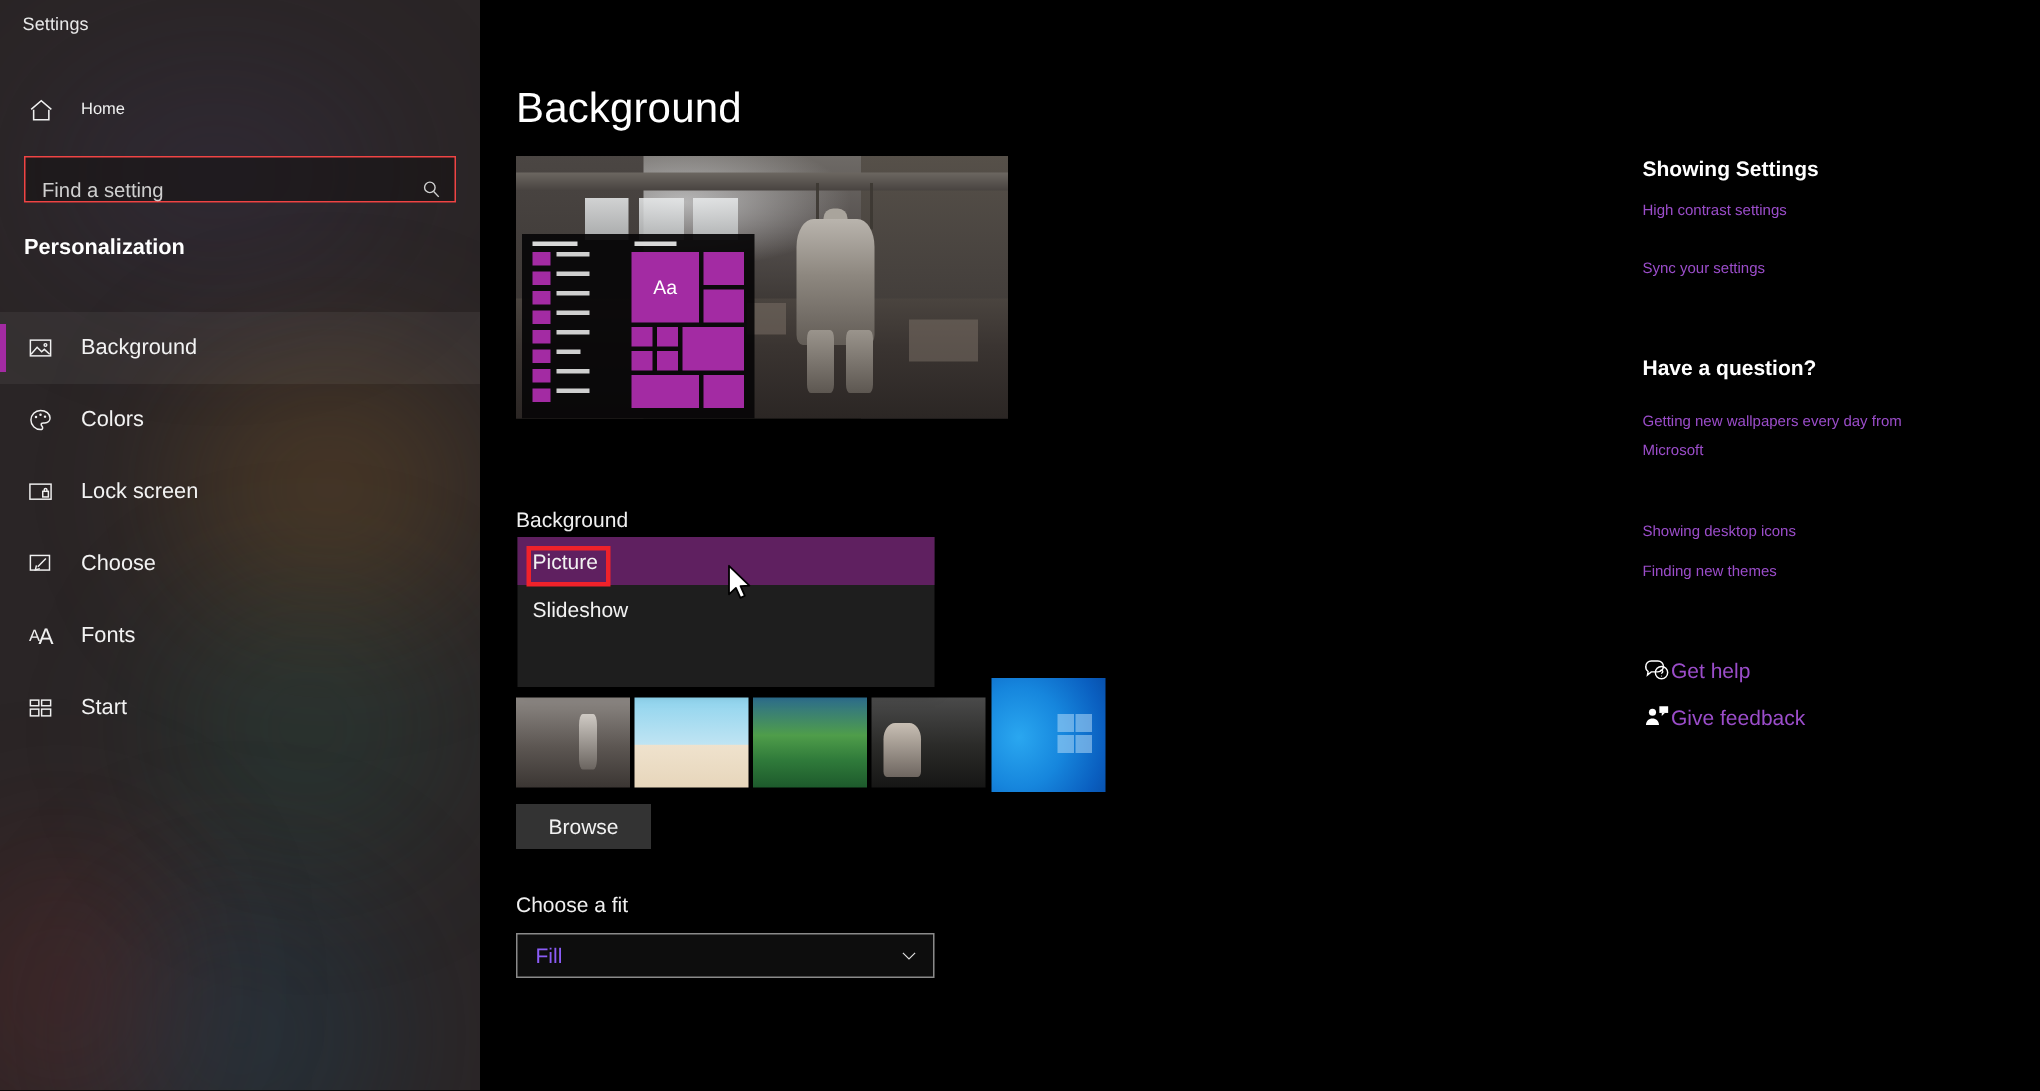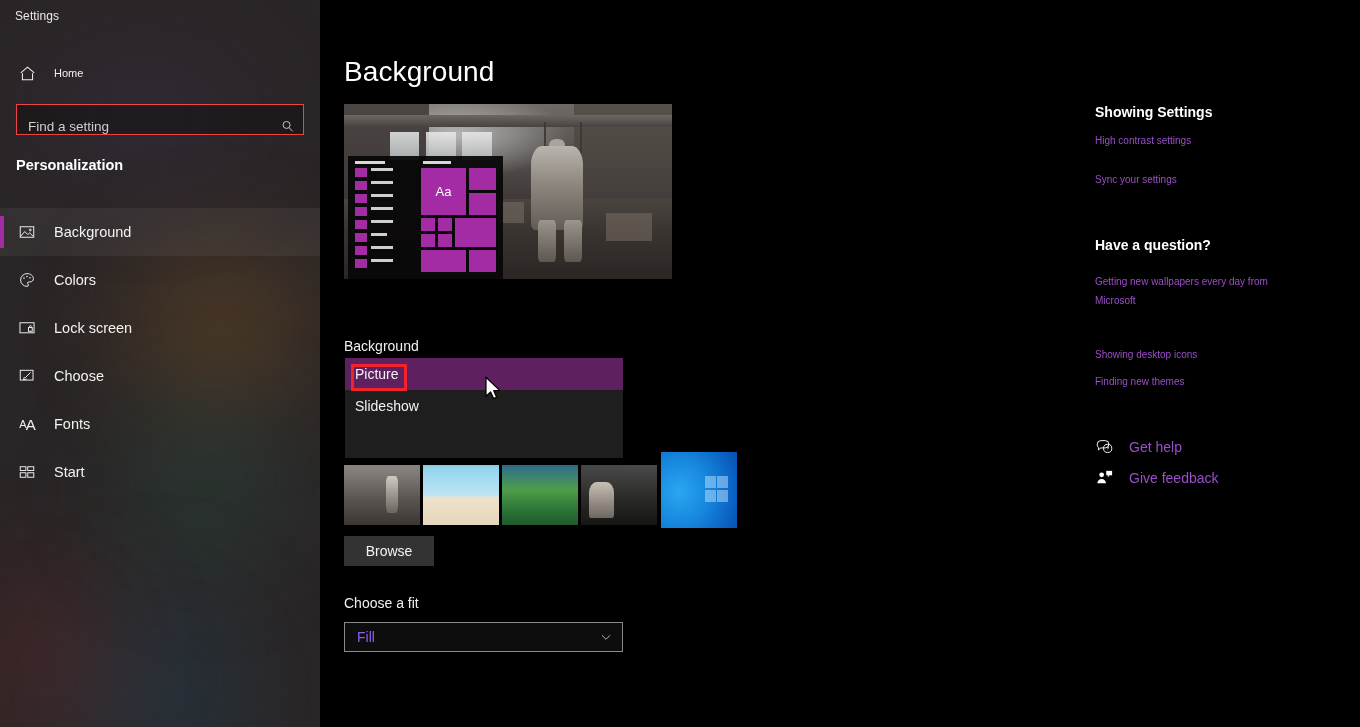--- a/index.html
+++ b/index.html
@@ -191,21 +191,21 @@
     position: absolute; left: 24px; top: 622px; width: 279px; height: 30px;
     border: 1px solid #8a8a8a; background: #0d0d0d;
     display: flex; align-items: center; padding: 0 9px 0 12px;
   }
   #fit-select .val { flex: 1; font-size: 14px; color: #8b5cf6; }
 
   
   #rail { position: absolute; left: 775px; top: 0; width: 265px; height: 727px; }
   .rail-head { position: absolute; font-size: 14px; font-weight: bold; color: #ffffff; }
   .rail-link { position: absolute; font-size: 10px; color: #9b4dca; line-height: 19px; }
-  .rail-icon-row { position: absolute; display: flex; align-items: center; gap: 15px; }
+  .rail-icon-row { position: absolute; display: flex; align-items: center; gap: 0; }
   .rail-icon-row .rl { font-size: 14px; color: #9b4dca; }
 
   
   #cursor { position: absolute; left: 484px; top: 376px; z-index: 60; pointer-events: none; }
 </style>
 </head>
 <body>
 
 <div id="app">
 

